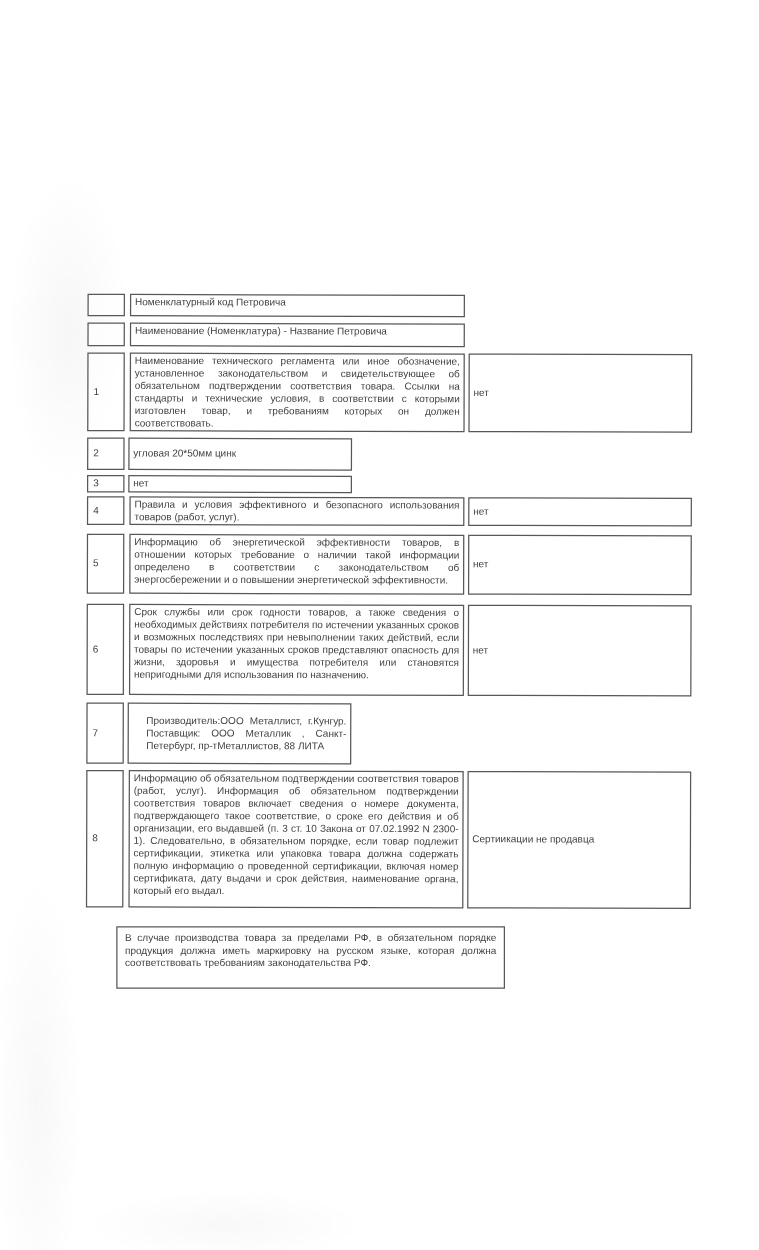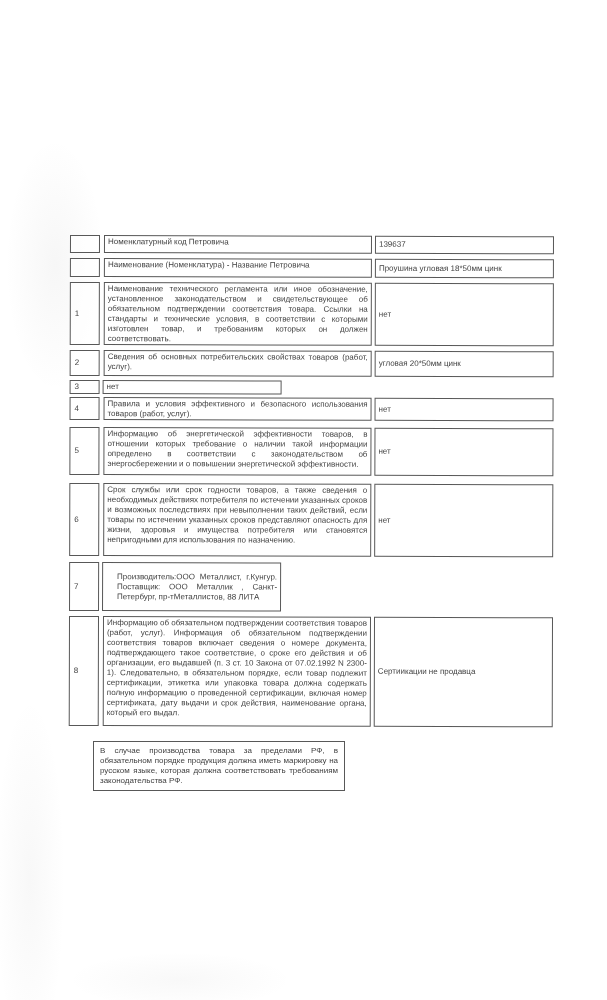--- a/index.html
+++ b/index.html
@@ -44,71 +44,62 @@
   .r-h2{top:23px;height:19px;}
   .r-1{top:47px;height:63px;}
   .r-2{top:115px;height:26px;}
   .r-3{top:145px;height:14px;}
   .r-4{top:162px;height:23px;}
   .r-5{top:192px;height:48px;}
   .r-6{top:248px;height:73px;}
   .r-7{top:327px;height:49px;}
   .r-8{top:381px;height:110px;}
   .note{
-    position:absolute;left:93px;top:741px;width:252px;height:50px;
+    position:absolute;left:93px;top:741px;width:311px;height:50px;
     box-sizing:border-box;border:1px solid #585858;
     padding:4px 6px;font-size:8px;line-height:10px;text-align:justify;
     color:#3f3f3f;
   }
 </style>
 </head>
 <body>
 
 <div class="page">
 
   <div class="tbl">
 
     <div class="row hdr r-h1">
       <div class="cell c-num"></div>
       <div class="cell c-lbl">
         <span class="t">Номенклатурный код Петровича</span>
       </div>
-      <div class="cell c-val">
-        <span>139637</span>
-      </div>
     </div>
 
     <div class="row hdr r-h2">
       <div class="cell c-num"></div>
       <div class="cell c-lbl">
         <span class="t">Наименование (Номенклатура) - Название Петровича</span>
-      </div>
-      <div class="cell c-val">
-        <span>Проушина угловая 18*50мм цинк</span>
       </div>
     </div>
 
     <div class="row r-1">
       <div class="cell c-num">
         <span>1</span>
       </div>
       <div class="cell c-lbl">
         <span class="t"><b>Наименование технического регламента или иное обозначение,</b> <span>установленное законодательством и свидетельствующее об обязательном подтверждении соответствия товара. Ссылки на стандарты и технические условия, в соответствии с которыми изготовлен товар, и требованиям которых он должен соответствовать.</span></span>
       </div>
       <div class="cell c-val">
         <span>нет</span>
       </div>
     </div>
 
     <div class="row r-2">
       <div class="cell c-num">
         <span>2</span>
-      </div>
-      <div class="cell c-lbl">
-        <span class="t"><b>Сведения об основных потребительских свойствах товаров (работ, услуг).</b> <span></span></span>
       </div>
       <div class="cell c-val">
         <span>угловая 20*50мм цинк</span>
       </div>
     </div>
 
     <div class="row r-3">
       <div class="cell c-num">
         <span>3</span>
       </div>

